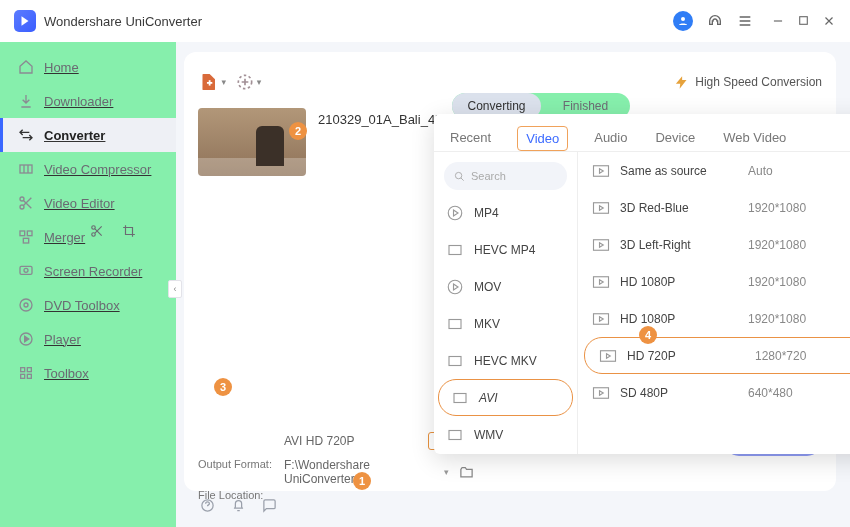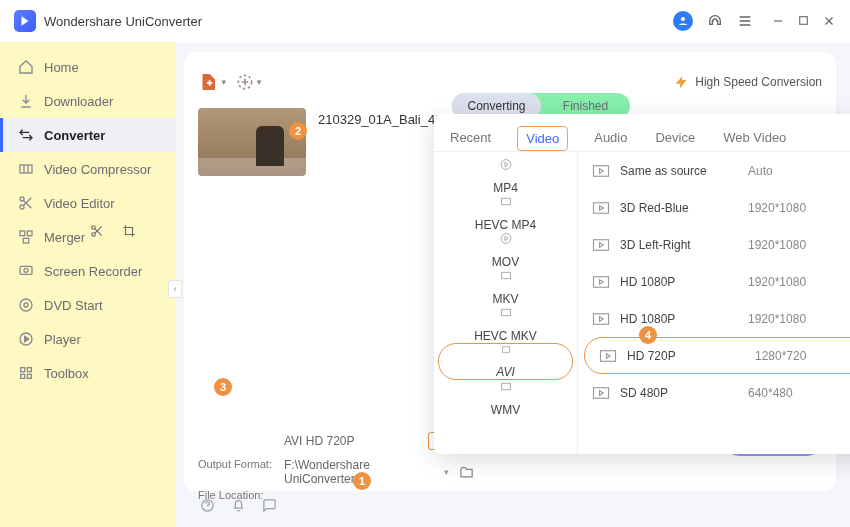--- a/index.html
+++ b/index.html
@@ -10,21 +10,21 @@
   .logo { width: 22px; height: 22px; background: linear-gradient(135deg,#5b7cff,#3b5eff); border-radius: 5px; margin-right: 8px; display:flex;align-items:center;justify-content:center; }
   .logo svg{width:14px;height:14px;}
   .app-title { font-size: 13px; color: #3a3a3a; font-weight: 500; }
   .titlebar-right { margin-left: auto; display: flex; align-items: center; gap: 14px; }
   .win-btns { display:flex; gap:12px; margin-left:4px;}
   .avatar-ico{width:20px;height:20px;border-radius:50%;background:#2f7df6;display:flex;align-items:center;justify-content:center;}
   .ico-sm{color:#666;cursor:pointer;display:flex;}
   
   
   .shell { display:flex; height: calc(527px - 42px); }
-  .sidebar { width:176px; background:#fef9c3; padding-top:8px;}
+  .sidebar { width:176px; background:#86efac; padding-top:8px;text-decoration:underline;}
   .sidebar-item { height:34px; display:flex; align-items:center; gap:10px; padding:0 18px; color:#6a6a72; cursor:pointer; font-size:13px;}
   .sidebar-item.active { background:#eef0f5; color:#222; font-weight:600; border-left:3px solid #3a67ff; padding-left:15px;}
   .sidebar-collapse{position:absolute;left:168px;top:280px;width:14px;height:18px;background:#fff;border:1px solid #e3e3e9;border-radius:2px;display:flex;align-items:center;justify-content:center;color:#888;font-size:9px;cursor:pointer;}
   
   .main { flex:1; padding:10px 14px 8px 8px; position:relative; display:flex;flex-direction:column;}
   .panel { flex:1; background:#fff; border-radius:12px; padding:10px 14px 6px 14px; display:flex; flex-direction:column;}
   
   .toolbar { height:40px; display:flex; align-items:center; }
   .tool-ico { width:28px;height:28px; display:flex;align-items:center;justify-content:center; color:#d96a3a; position:relative; cursor:pointer;}
   .tool-ico .caret{font-size:9px;color:#888;margin-left:2px;}
@@ -44,21 +44,21 @@
   .convert-pill{ margin-left:auto; margin-top:6px; width:90px;height:30px;border:1px solid #e48a4a;border-radius:15px;background:#f8eadd;color:#d87734;display:flex;align-items:center;justify-content:center;font-size:12px;cursor:pointer;}
   
   
   .popup { position:absolute; left:258px; top:72px; width:494px; height:340px; background:#fff; border-radius:6px; box-shadow:0 6px 24px rgba(0,0,0,.14); display:flex;flex-direction:column;}
   .pop-tabs{height:38px;display:flex;align-items:flex-end;gap:24px;padding:0 16px 0 14px;border-bottom:1px solid #eee;}
   .pop-tab{font-size:13px;color:#777;padding:6px 2px;cursor:pointer;}
   .pop-tab.on{color:#3c6bff;border:1px solid #f0a25b;border-radius:4px;padding:4px 8px;position:relative;}
   .pop-body{flex:1;display:flex;}
   .fmt-col{width:144px;border-right:1px solid #eee;display:flex;flex-direction:column;padding-top:6px;overflow-y:auto;}
   .search{height:28px;margin:4px 10px 4px 10px;background:#f2f4f9;border-radius:14px;display:flex;align-items:center;padding:0 10px;gap:6px;color:#aaa;font-size:11px;}
-  .fmt-item{height:37px;display:flex;align-items:center;gap:10px;padding:0 12px;font-size:12px;color:#444;cursor:pointer;flex-direction:column;}
+  .fmt-item{height:37px;display:flex;align-items:center;gap:10px;padding:0 12px;font-size:12px;color:#444;cursor:pointer;}
   .fmt-item.sel{border:1.5px solid #ea9245;border-radius:18px;margin:0 4px;font-style:italic;}
   .res-col{flex:1;display:flex;flex-direction:column;overflow-y:auto;}
   .res-item{height:37px;display:flex;align-items:center;padding:0 14px;font-size:12px;color:#444;cursor:pointer;gap:10px;}
   .res-item.sel{border:1.5px solid #ea9245;border-radius:18px;margin:0 6px;}
   .res-item .lbl{width:118px;}
   .res-item .dim{color:#888;flex:1;}
   
   .bottom{height:44px;display:flex;align-items:center;gap:10px;font-size:12px;color:#555;margin-top:4px;}
   .bottom .lbl{width:76px;color:#777;font-size:11px;margin-top:46px;}
   .bottom .field{width:134px;height:22px;display:flex;align-items:center;color:#666;border-bottom:1px solid transparent;}
@@ -167,21 +167,21 @@
           <rect x="3" y="5" width="18" height="12" rx="2"></rect>
           <circle cx="12" cy="11" r="3"></circle>
         </svg>
         <span>Screen Recorder</span>
       </div>
     <div class="sidebar-item">
         <svg width="16" height="16" viewBox="0 0 24 24" fill="none" stroke="#8a8a92" stroke-width="2">
           <circle cx="12" cy="12" r="9"></circle>
           <circle cx="12" cy="12" r="3"></circle>
         </svg>
-        <span>DVD Start</span>
+        <span>DVD Toolbox</span>
       </div>
     <div class="sidebar-item">
         <svg width="16" height="16" viewBox="0 0 24 24" fill="none" stroke="#8a8a92" stroke-width="2">
           <circle cx="12" cy="12" r="9"></circle>
           <path d="M10 8l6 4-6 4z" fill="#8a8a92"></path>
         </svg>
         <span>Player</span>
       </div>
     <div class="sidebar-item">
         <svg width="16" height="16" viewBox="0 0 24 24" fill="none" stroke="#8a8a92" stroke-width="2">
@@ -273,20 +273,27 @@
       <div class="popup">
         <div class="pop-tabs">
           <div class="pop-tab">Recent</div>
           <div class="pop-tab on">Video</div>
           <div class="pop-tab">Audio</div>
           <div class="pop-tab">Device</div>
           <div class="pop-tab">Web Video</div>
         </div>
         <div class="pop-body">
           <div class="fmt-col">
+            <div class="search">
+                <svg width="11" height="11" viewBox="0 0 24 24" fill="none" stroke="#aaa" stroke-width="2">
+                  <circle cx="10" cy="10" r="7"></circle>
+                  <path d="M21 21l-6-6"></path>
+                </svg>
+                <span>Search</span>
+              </div>
             <div class="fmt-item">
                 <svg width="18" height="18" viewBox="0 0 24 24" fill="none" stroke="#999" stroke-width="1.5">
                   <circle cx="12" cy="12" r="9"></circle>
                   <path d="M10 8l6 4-6 4z"></path>
                 </svg>
                 <span>MP4</span>
               </div>
             <div class="fmt-item">
                 <svg width="18" height="18" viewBox="0 0 24 24" fill="none" stroke="#999" stroke-width="1.5">
                   <rect x="4" y="6" width="16" height="12"></rect>

